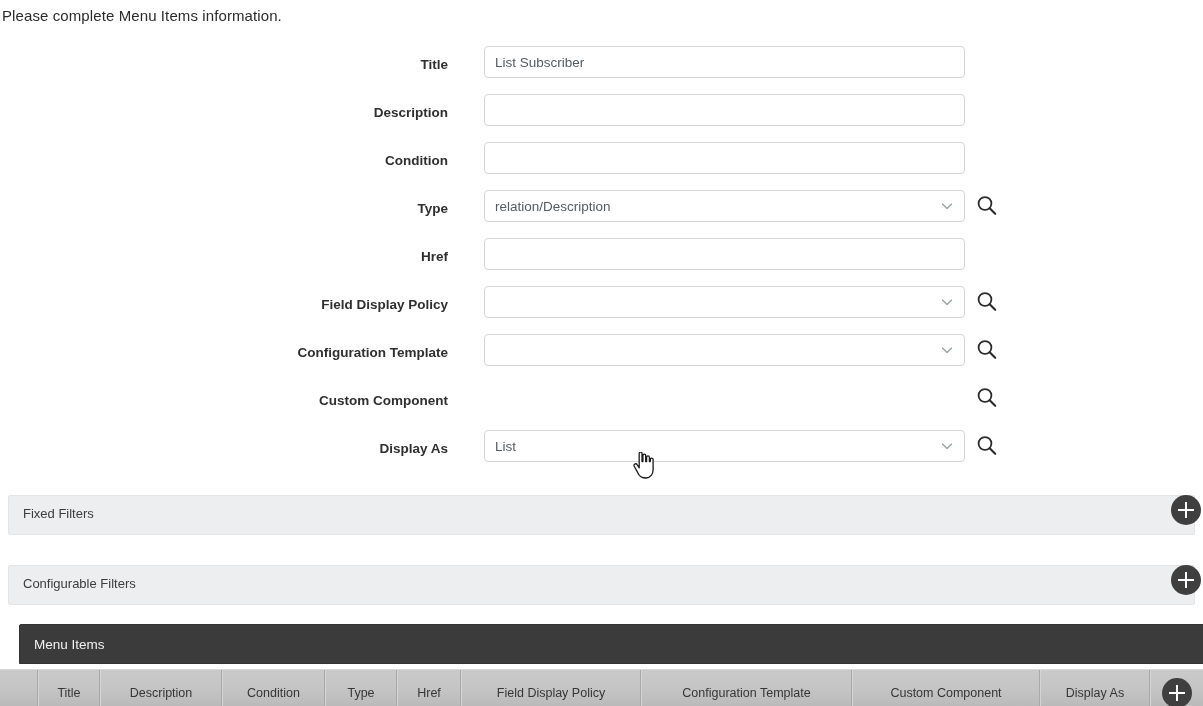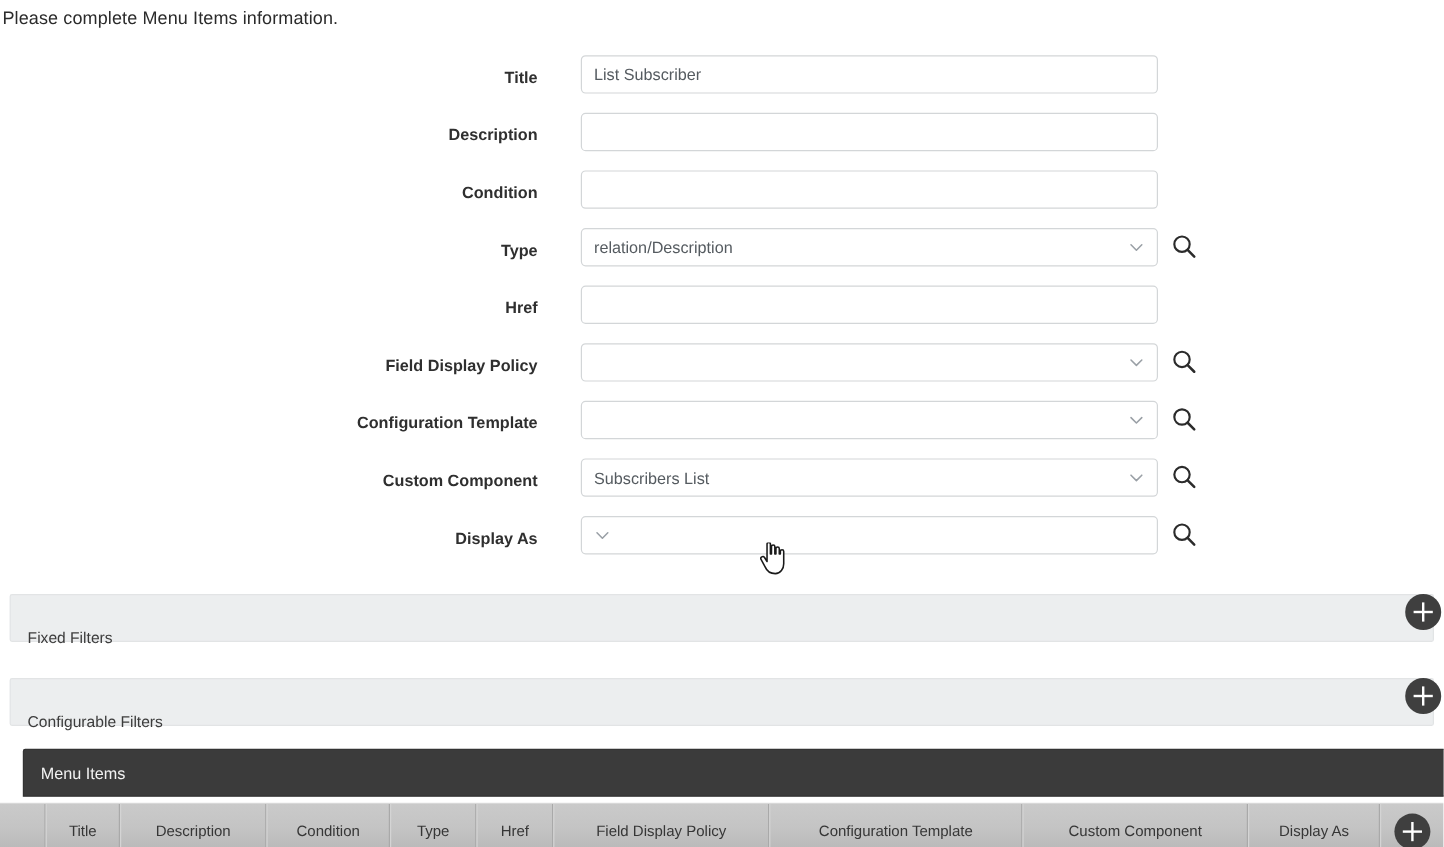--- a/index.html
+++ b/index.html
@@ -79,21 +79,21 @@
     position: absolute;
     left: 8px;
     width: 1187px;
     height: 40px;
     background: #eceeef;
     border: 1px solid #e2e4e5;
     border-radius: 2px;
   }
   .filter-bar .fb-label {
     position: absolute;
-    left: 14px; top: 28px;
+    left: 14px; top: 10px;
     font-size: 13px;
     color: #3c3c3c;
   }
   .plus-btn {
     position: absolute;
     width: 30px; height: 30px;
     border-radius: 50%;
     background: #3f3f3f;
     cursor: pointer;
   }
@@ -241,41 +241,32 @@
         </div>
         <div class="search-btn">
           <svg width="24" height="24" viewBox="0 0 24 24">
             <circle cx="10" cy="9.5" r="6.4" fill="none" stroke="#2b2b2b" stroke-width="1.8"></circle>
             <line x1="14.7" y1="14.3" x2="20.2" y2="19.8" stroke="#2b2b2b" stroke-width="2.1" stroke-linecap="round"></line>
           </svg>
         </div>
       </div>
       <div class="form-row">
         <div class="field-label">Custom Component</div>
-        <div class="field-control">
-          <div class="ctrl-box">
-            <span class="val">Subscribers List</span>
-            <span class="chevron">
-              <svg width="14" height="14" viewBox="0 0 14 14">
-                <path d="M2.5 5 L7 9.5 L11.5 5" fill="none" stroke="#9aa0a6" stroke-width="1.3" stroke-linecap="round" stroke-linejoin="round"></path>
-              </svg>
-            </span>
-          </div>
-        </div>
         <div class="search-btn">
           <svg width="24" height="24" viewBox="0 0 24 24">
             <circle cx="10" cy="9.5" r="6.4" fill="none" stroke="#2b2b2b" stroke-width="1.8"></circle>
             <line x1="14.7" y1="14.3" x2="20.2" y2="19.8" stroke="#2b2b2b" stroke-width="2.1" stroke-linecap="round"></line>
           </svg>
         </div>
       </div>
       <div class="form-row">
         <div class="field-label">Display As</div>
         <div class="field-control">
           <div class="ctrl-box">
+            <span class="val">List</span>
             <span class="chevron">
               <svg width="14" height="14" viewBox="0 0 14 14">
                 <path d="M2.5 5 L7 9.5 L11.5 5" fill="none" stroke="#9aa0a6" stroke-width="1.3" stroke-linecap="round" stroke-linejoin="round"></path>
               </svg>
             </span>
           </div>
         </div>
         <div class="search-btn">
           <svg width="24" height="24" viewBox="0 0 24 24">
             <circle cx="10" cy="9.5" r="6.4" fill="none" stroke="#2b2b2b" stroke-width="1.8"></circle>

